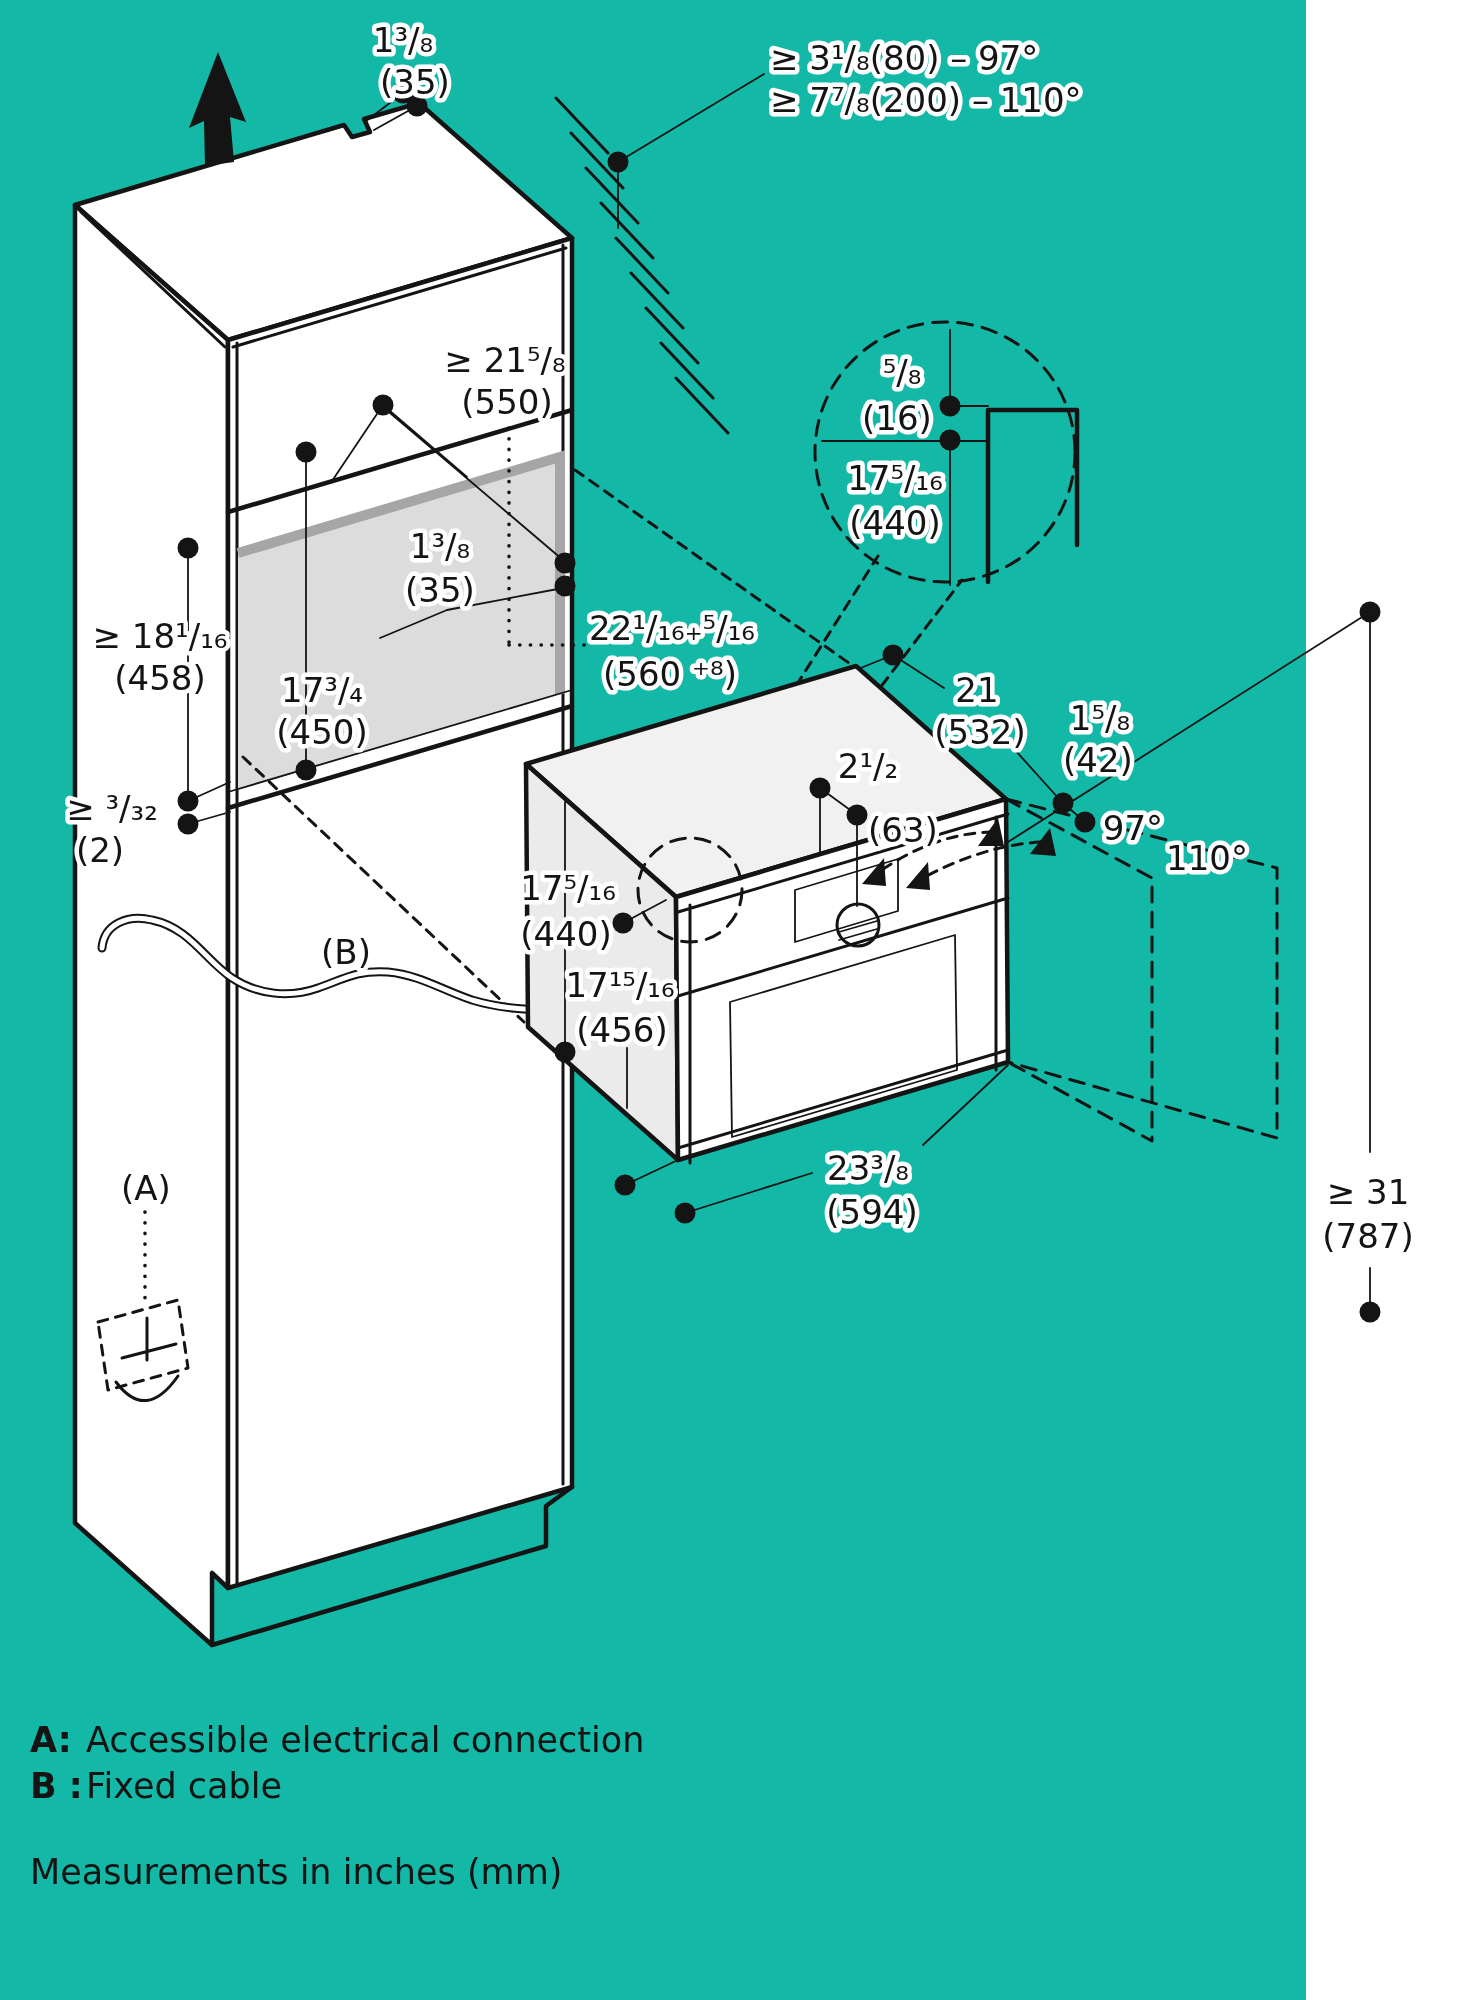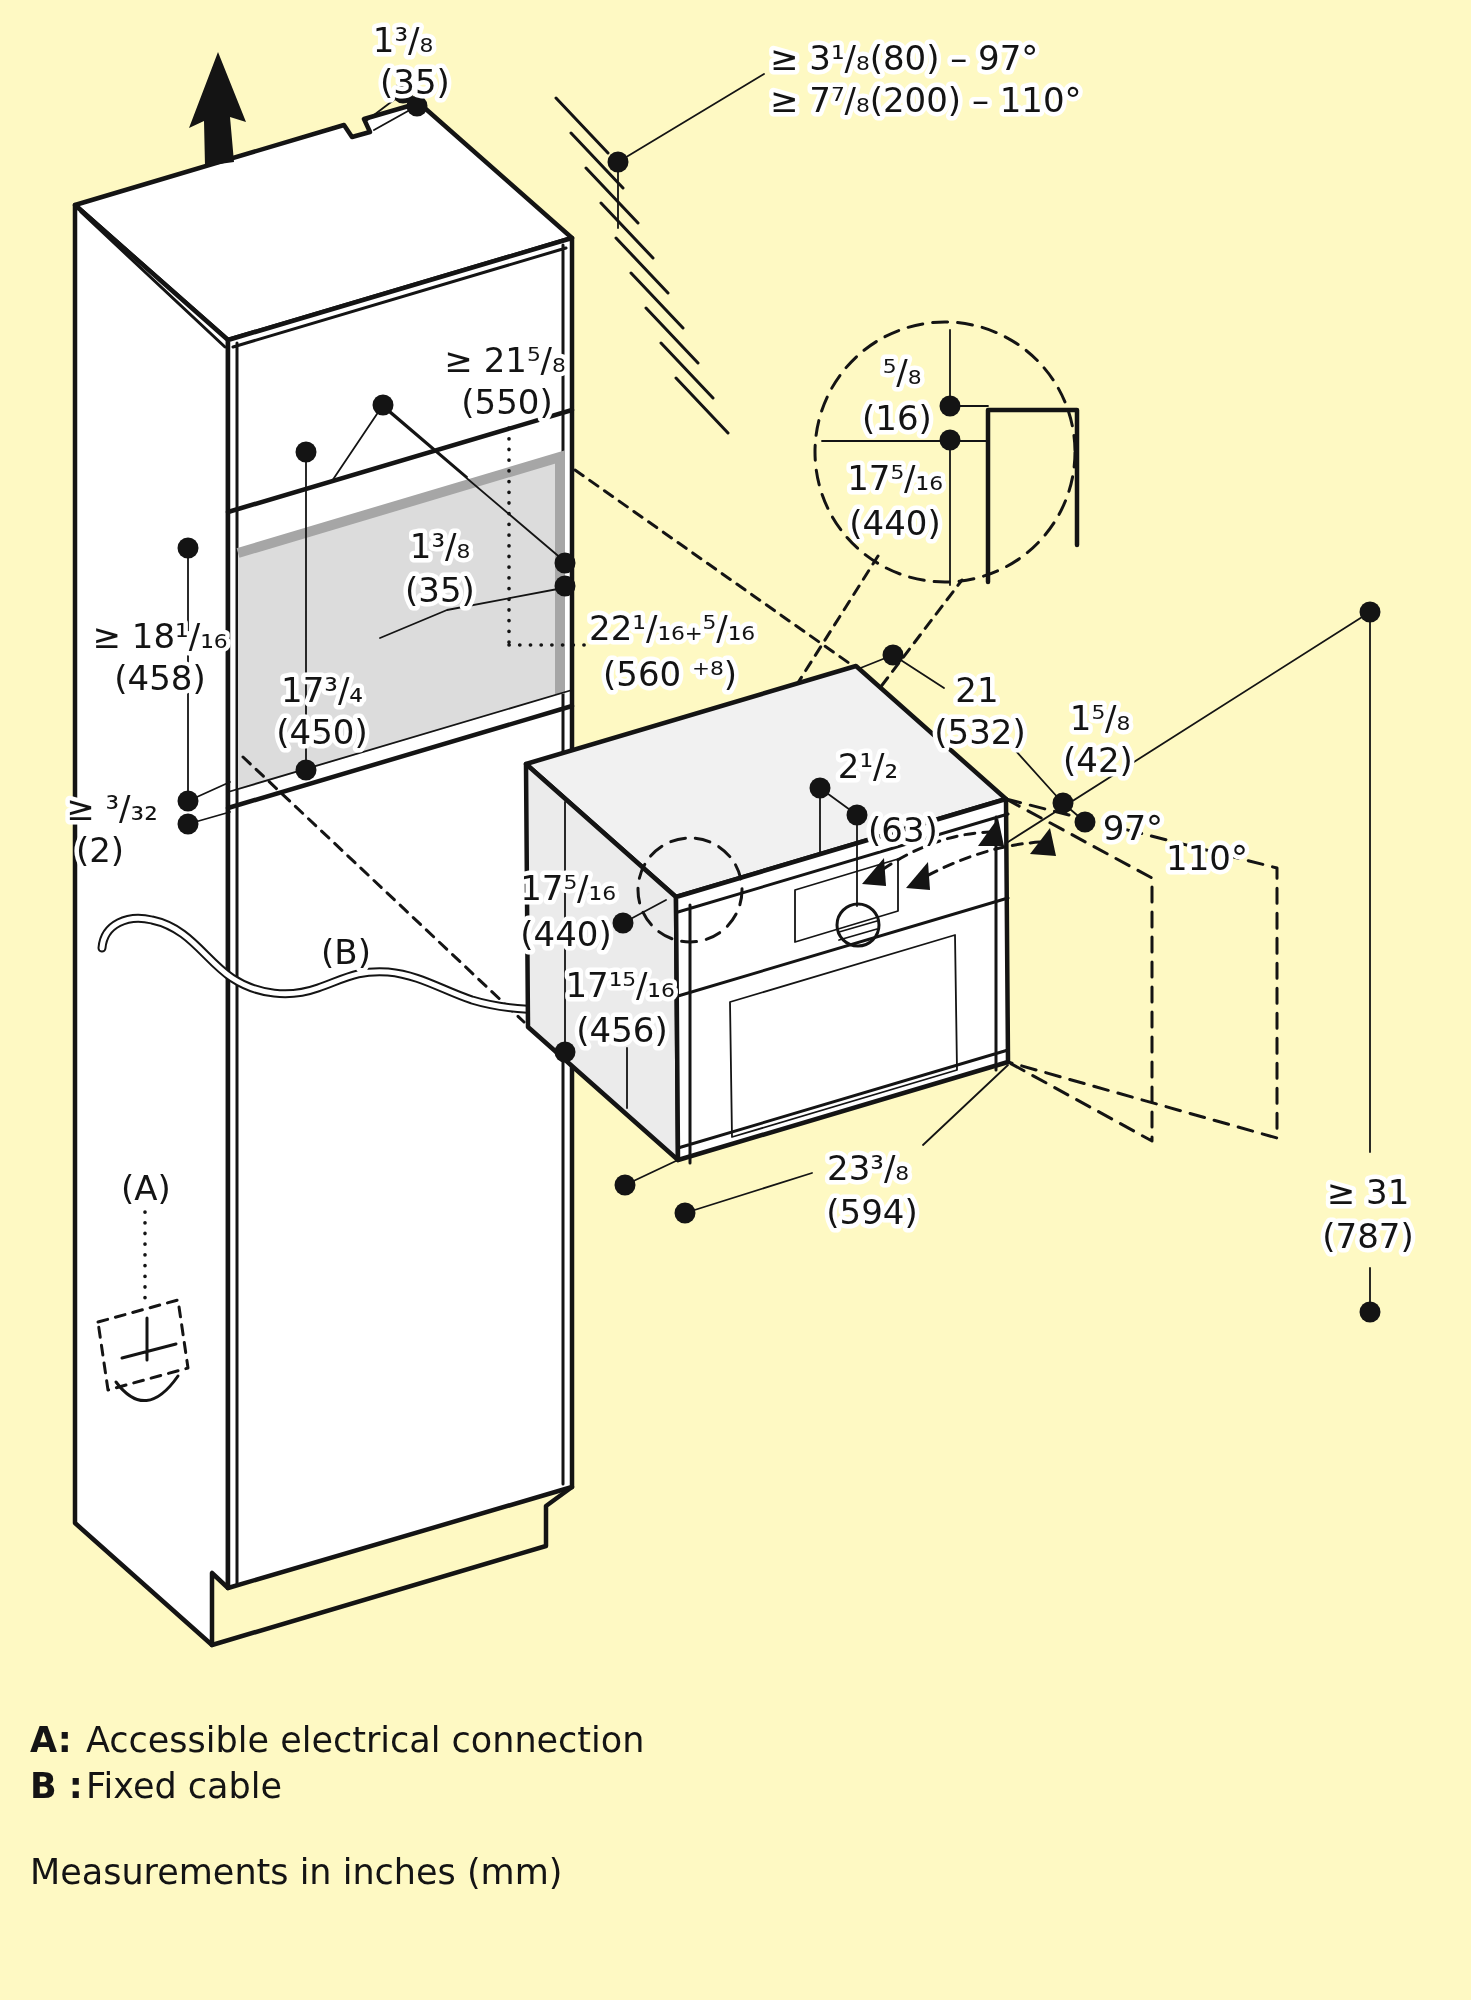--- a/index.html
+++ b/index.html
@@ -1,16 +1,16 @@
 <!DOCTYPE html>
 <html><head>
 <meta charset="utf-8">
 <style>
   html,body{margin:0;padding:0;background:#fff;}
-  .page{width:1471px;height:2000px;position:relative;background:#fef9c3;}
+  .page{width:1306px;height:2000px;position:relative;background:#14b8a6;}
   svg{display:block;}
   .s{stroke:#141414;fill:none;stroke-linejoin:round;stroke-linecap:round;}
   .w-heavy{stroke-width:4.5;}
   .w-med{stroke-width:3;}
   .w-thin{stroke-width:1.8;}
   .dash{stroke-dasharray:15 10;}
   .dash-s{stroke-dasharray:10 8;}
   .dotln{stroke-dasharray:0.2 10.5;stroke-linecap:round;stroke-width:3.6;}
   .dd{fill:#141414;stroke:none;}
   .blk{fill:#141414;stroke:none;}

